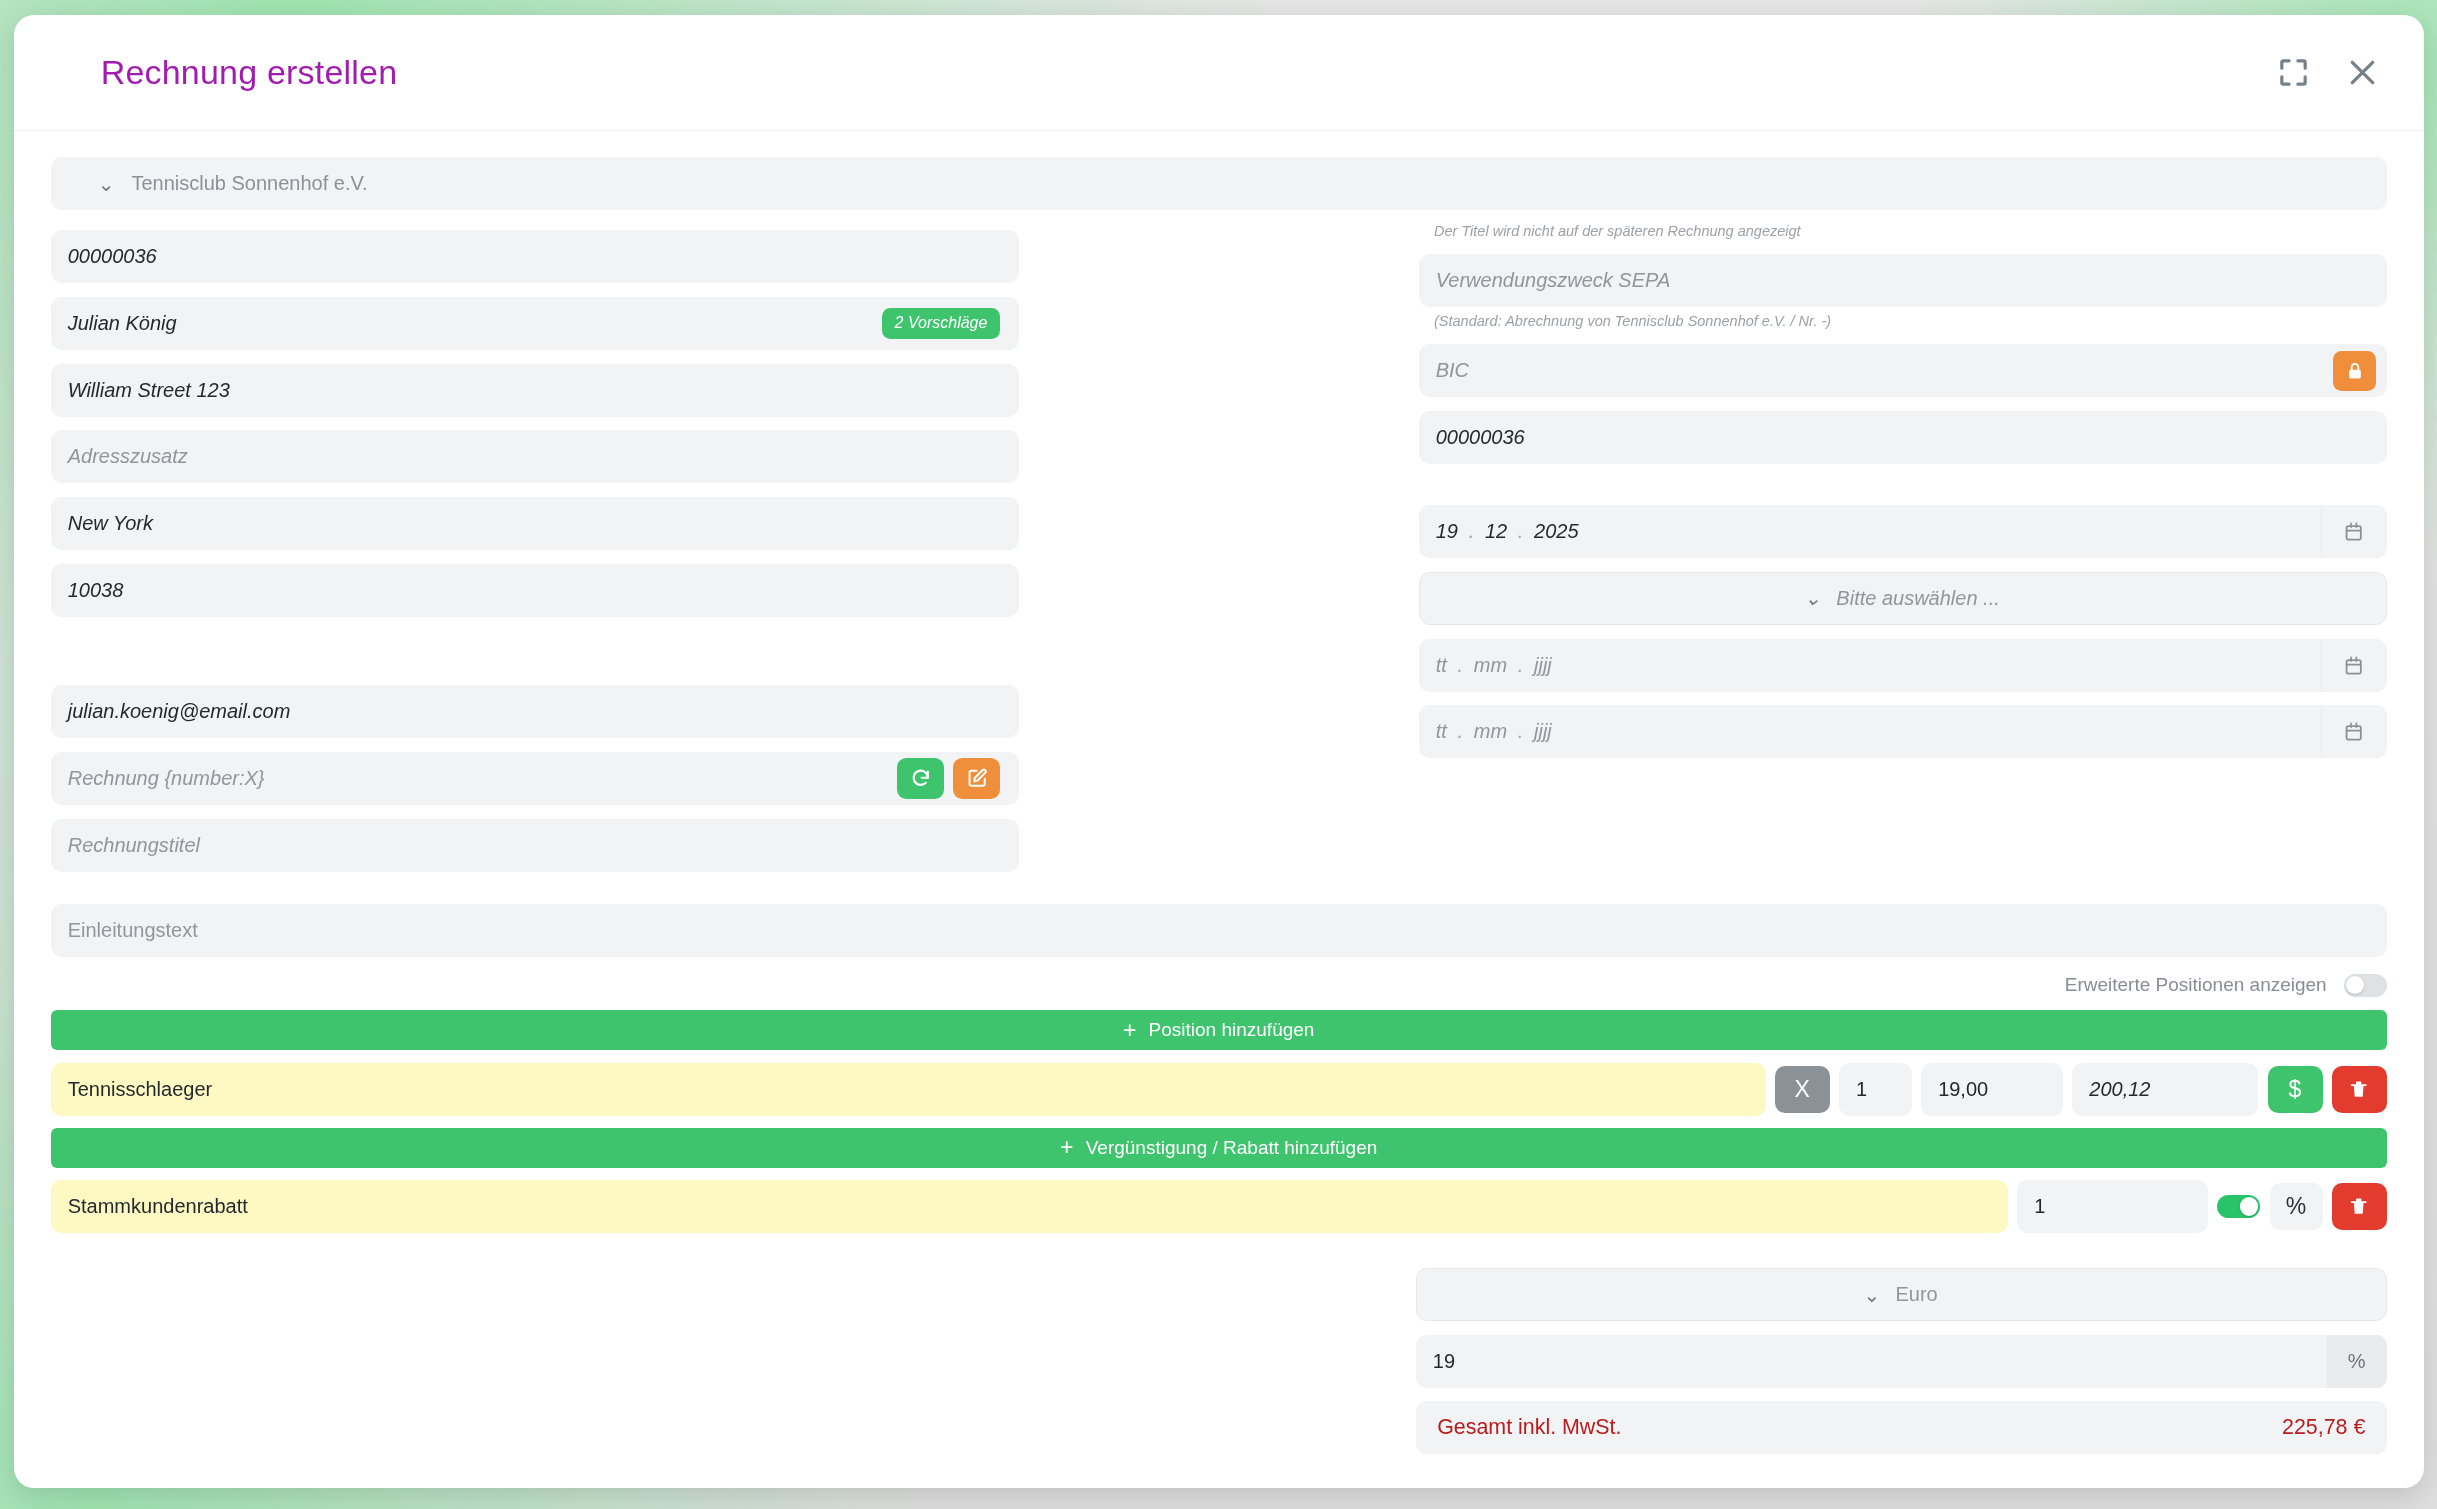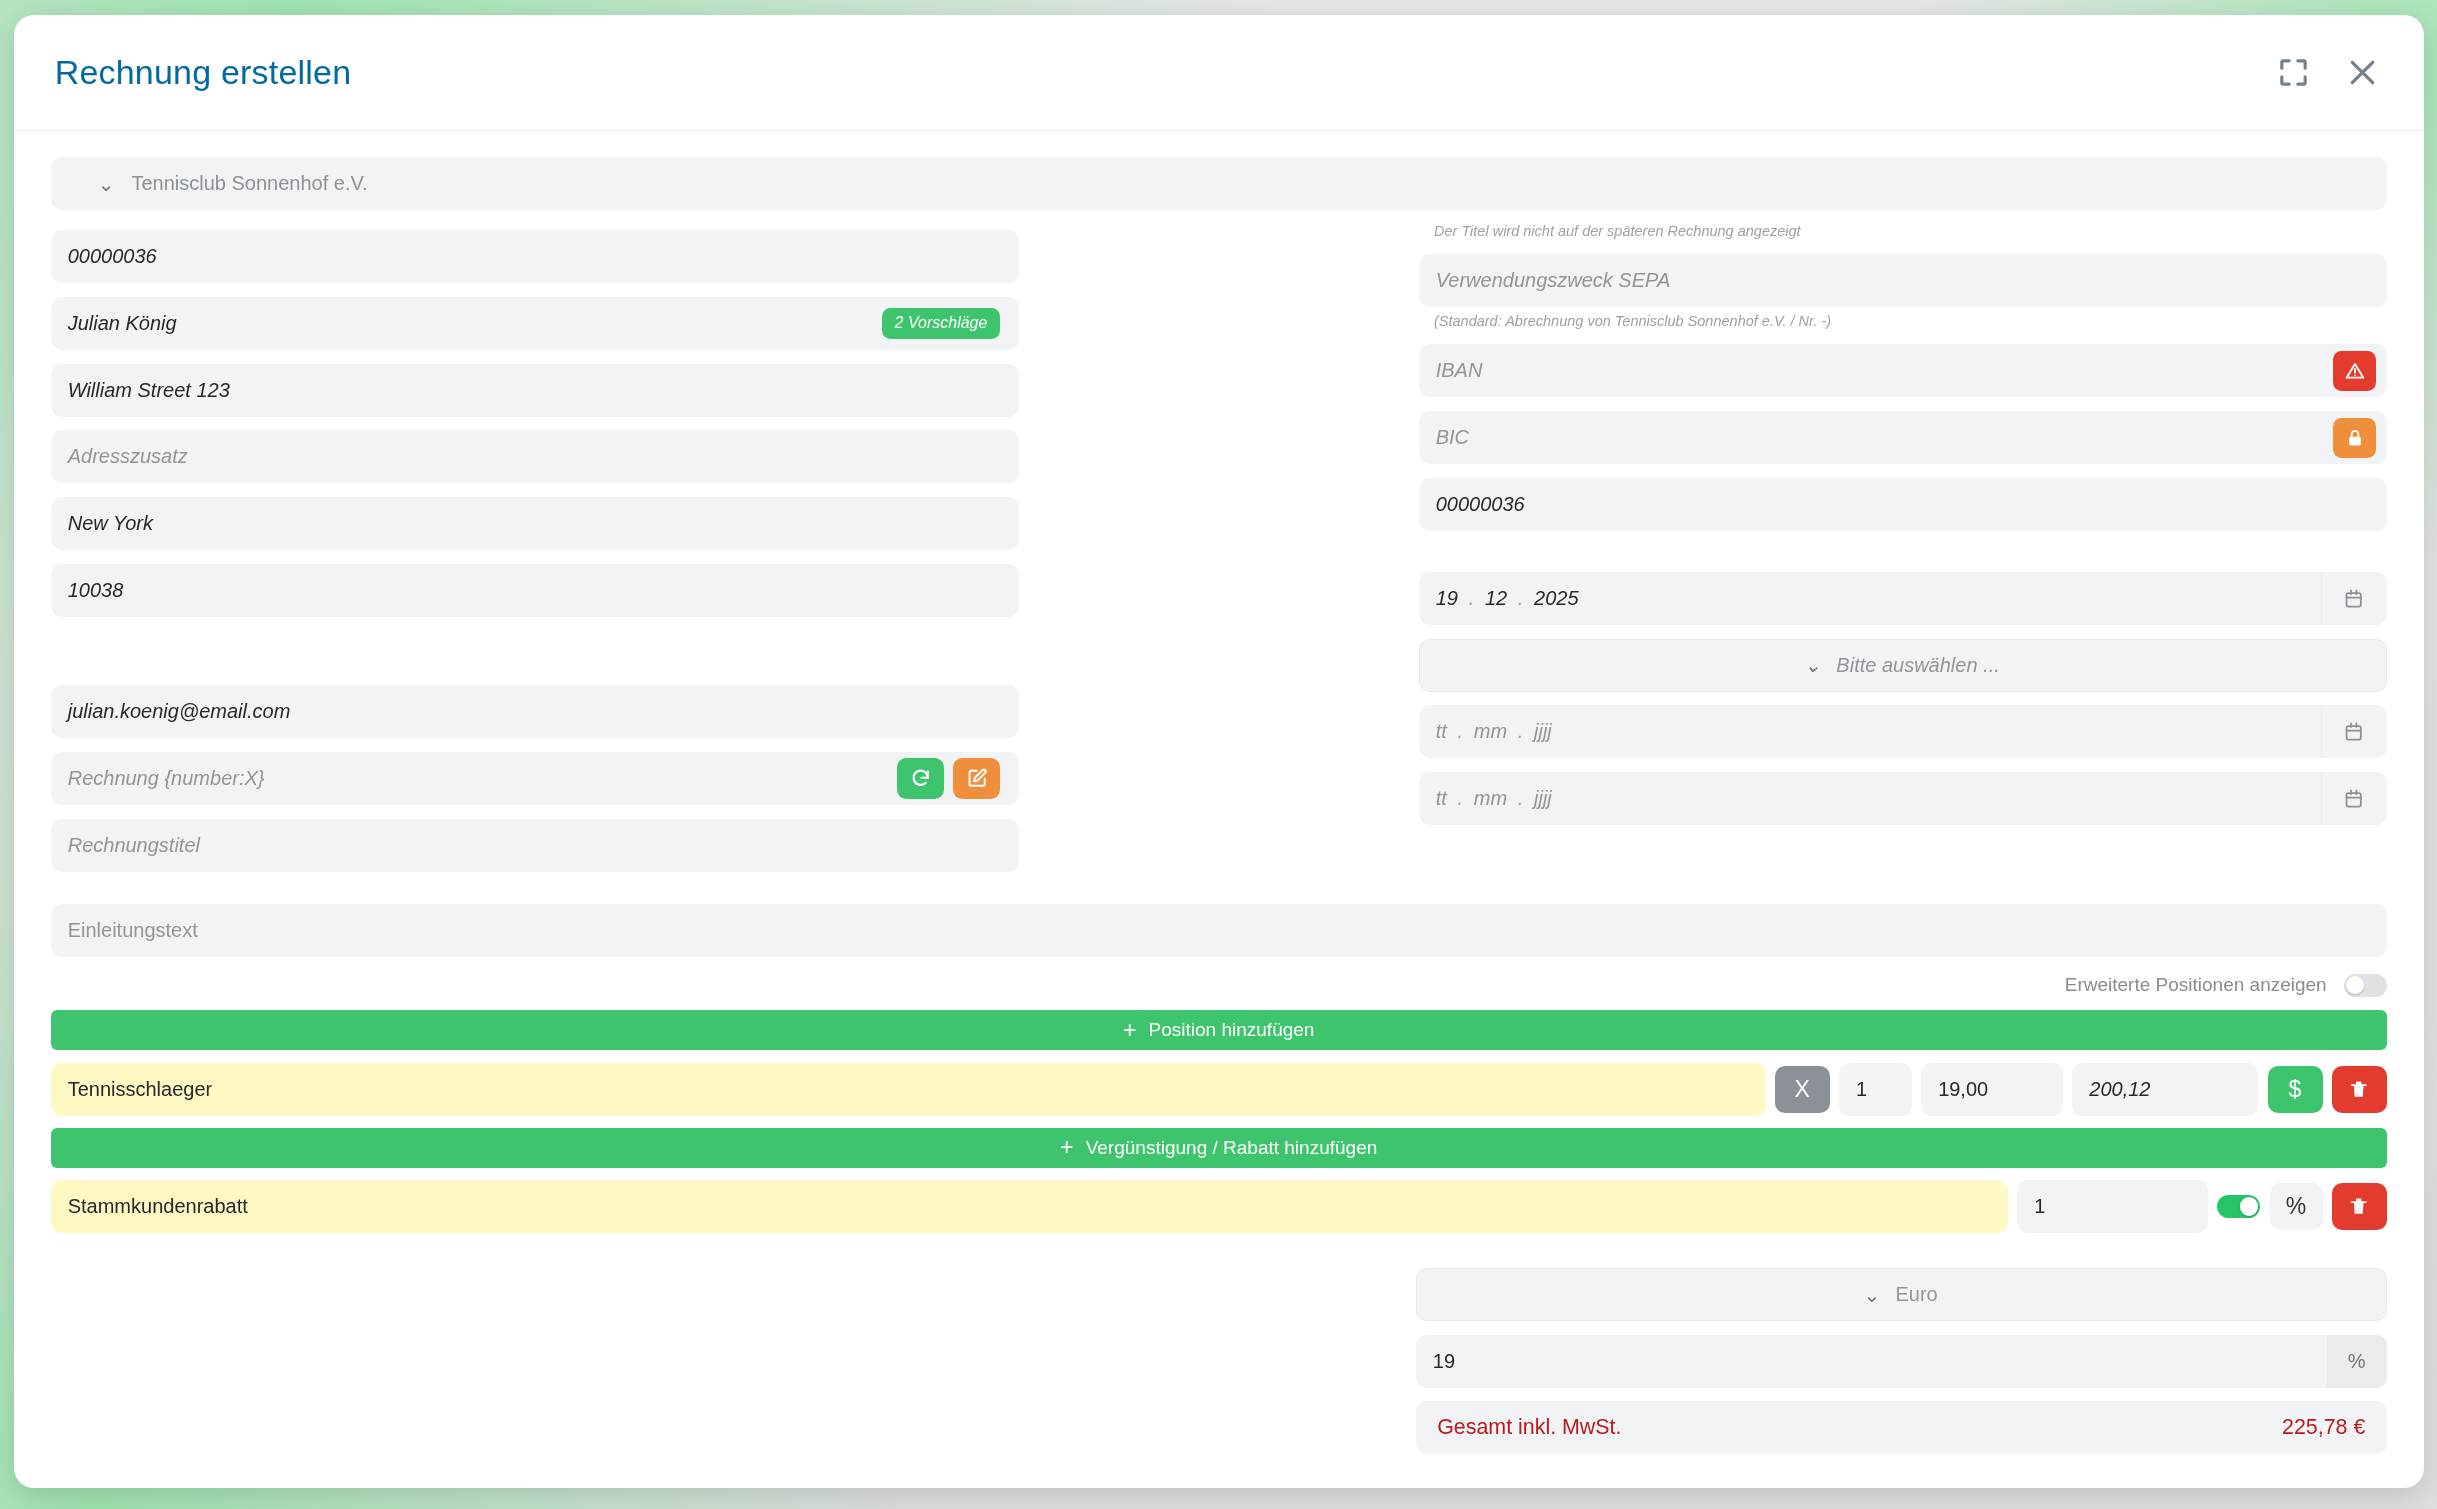--- a/index.html
+++ b/index.html
@@ -33,22 +33,23 @@
   }
 
   
   .modal-header {
     height: 116px;
     display: flex; align-items: center;
     padding: 0 44px 0 41px;
     border-bottom: 1.5px solid #eceef0;
   }
   .modal-title {
-    font-size: 34px; font-weight: 400; color: #0369a1;
+    font-size: 34px; font-weight: 400; color: #a21caf;
     letter-spacing: 0.2px;
+    margin-left: 46px;
   }
   .header-actions { margin-left: auto; display: flex; align-items: center; gap: 34px; }
   .hicon { width: 35px; height: 35px; color: #76808a; cursor: pointer; }
   .hicon svg { width: 100%; height: 100%; display: block; }
 
   
   .modal-body { padding: 26px 37px 0 37px; position: relative; height: calc(100% - 116px); }
 
   .org-select {
     width: 100%; height: 53px;
@@ -281,30 +282,20 @@
 
       <div class="col-right">
 
         <div class="hint">Der Titel wird nicht auf der späteren Rechnung angezeigt</div>
 
         <div class="fld ph">
           <span>Verwendungszweck SEPA</span>
         </div>
         <div class="hint">(Standard: Abrechnung von Tennisclub Sonnenhof e.V. / Nr. -)</div>
 
-        <div class="fld ph">
-          <span>IBAN</span>
-          <span class="field-badge bg-red">
-            <svg viewBox="0 0 24 24" fill="none" stroke="currentColor" stroke-width="2.2" stroke-linecap="round" stroke-linejoin="round">
-              <path d="M12 3.5 22 20H2z"></path>
-                <path d="M12 9.5v4.5"></path>
-                <circle cx="12" cy="17" r=".9" fill="currentColor" stroke="none"></circle>
-            </svg>
-          </span>
-        </div>
 
         <div class="fld ph">
           <span>BIC</span>
           <span class="field-badge bg-orange">
             <svg viewBox="0 0 24 24" fill="none" stroke="currentColor" stroke-width="2.2" stroke-linecap="round" stroke-linejoin="round">
               <rect x="5" y="10.5" width="14" height="10.5" rx="2" fill="currentColor" stroke="none"></rect>
               <path d="M8 10.5V7.4a4 4 0 0 1 8 0v3.1"></path>
             </svg>
           </span>
         </div>

